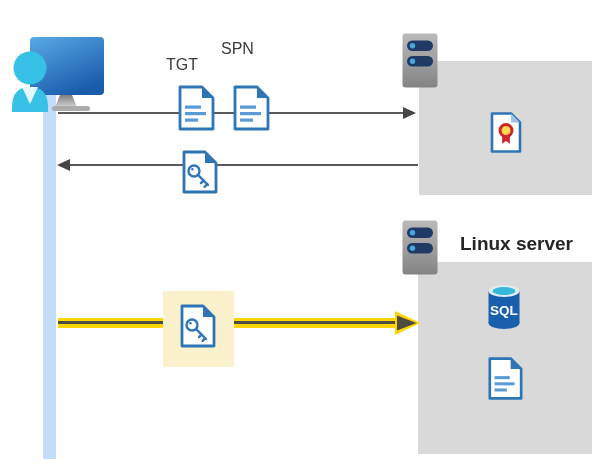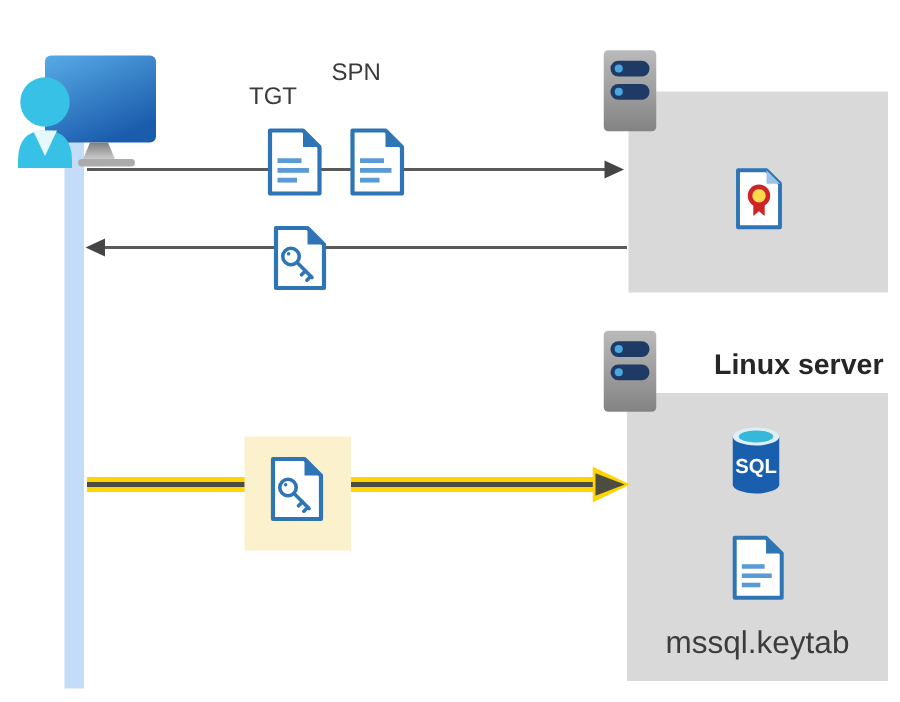--- a/index.html
+++ b/index.html
@@ -155,33 +155,32 @@
           <stop offset="1" stop-color="#838383"></stop>
       </linearGradient>
     </defs>
     <rect x="0.5" y="0.5" width="35" height="54" rx="3" fill="url(#srv2)"></rect>
     <rect x="5" y="7.5" width="26" height="10.5" rx="5.2" fill="#203a66"></rect>
     <circle cx="10.5" cy="12.7" r="2.7" fill="#49a7e0"></circle>
     <rect x="5" y="23" width="26" height="10.5" rx="5.2" fill="#203a66"></rect>
     <circle cx="10.5" cy="28.2" r="2.7" fill="#49a7e0"></circle>
   </svg>
 
-  <div class="abs h-label" style="left:476px;top:232px;">Linux server</div>
+  <div class="abs h-label" style="left:460px;top:232px;">Linux server</div>
 
   <svg class="abs" style="left:487px;top:283px;" width="34" height="47" viewBox="0 0 34 47">
     <rect x="1.5" y="8" width="31" height="32" fill="#1a5fae"></rect>
     <ellipse cx="17" cy="40" rx="15.5" ry="6" fill="#1a5fae"></ellipse>
     <ellipse cx="17" cy="8" rx="15.5" ry="6" fill="#ddeef7"></ellipse>
     <ellipse cx="17" cy="8" rx="11.5" ry="4" fill="#36b8d9"></ellipse>
     <text x="17" y="32" text-anchor="middle" font-size="13.5" font-weight="bold" fill="#ffffff">SQL</text>
   </svg>
 
   <svg class="abs" style="left:486px;top:355px;" width="38" height="47" viewBox="0 0 40 48">
     <path d="M4 3 h22 l11 11 v31 h-33 z" fill="#fff" stroke="#2e75b6" stroke-width="2.8" stroke-linejoin="round"></path>
     <polygon points="26,3 26,14 37,14" fill="#2e75b6"></polygon>
     <rect x="9" y="21.5" width="16" height="3.2" fill="#5b9bd5"></rect>
     <rect x="9" y="28" width="21" height="3.2" fill="#5b9bd5"></rect>
     <rect x="9" y="34.5" width="13" height="3.2" fill="#5b9bd5"></rect>
   </svg>
 
-  <div class="abs file-label" style="left:418px;top:417px;width:174px;">mssql.keytab</div>
 
 </div>
 
 </body></html>

